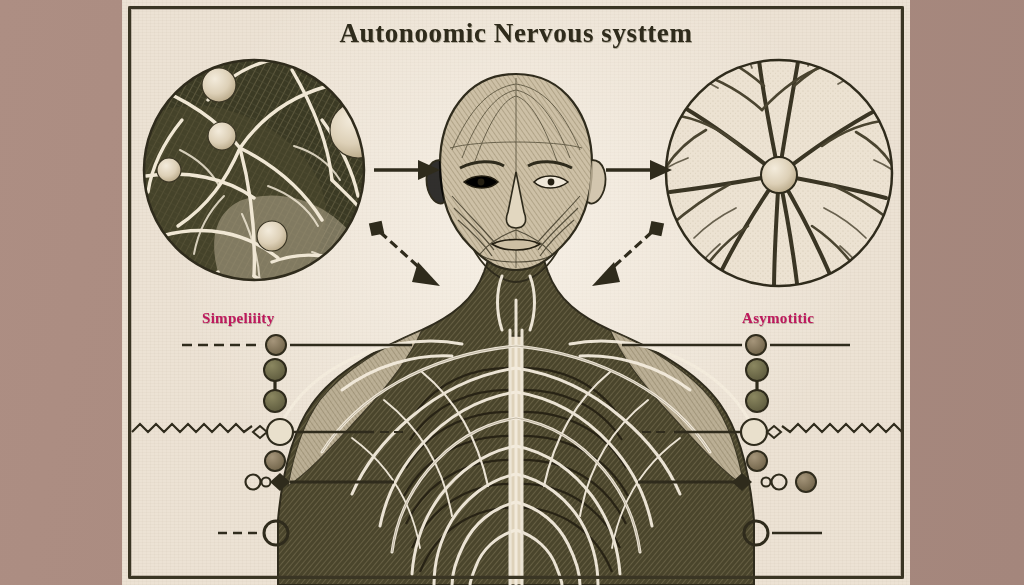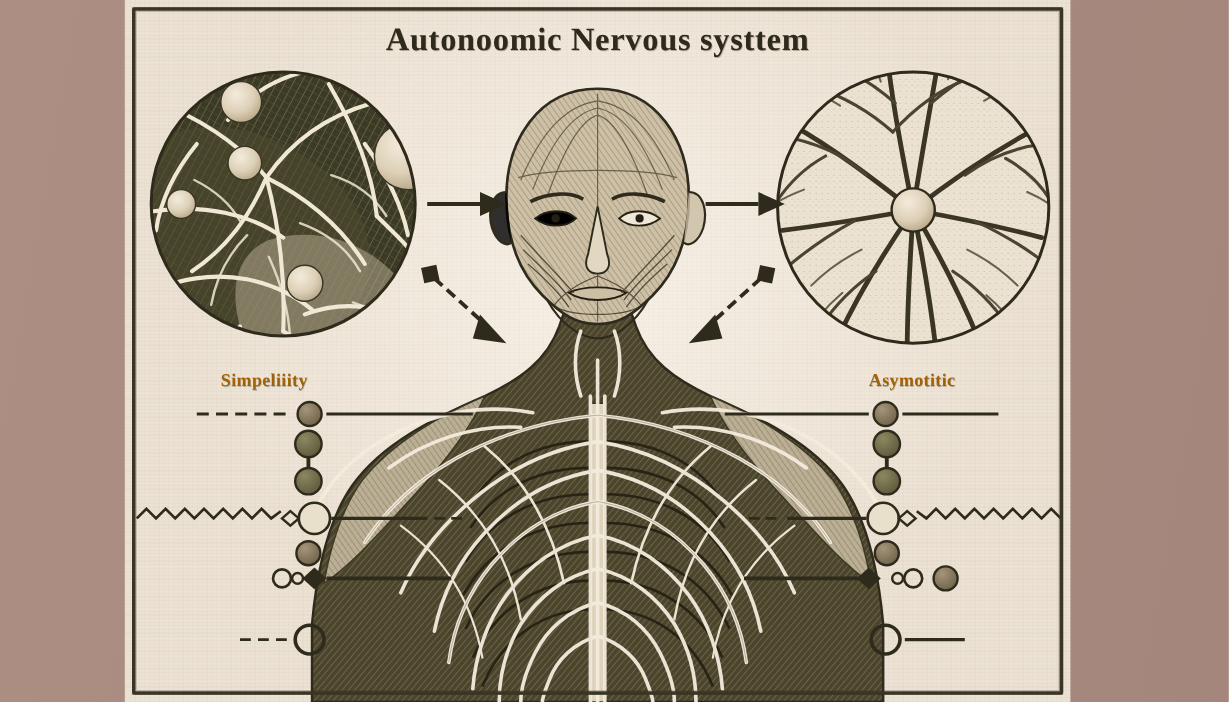--- a/index.html
+++ b/index.html
@@ -17,21 +17,21 @@
   }
   
   #backdrop {
     position: absolute;
     inset: 0;
     background: linear-gradient(100deg, #ad8e83 0%, #a98a7f 45%, #a4867c 100%);
   }
   
   #panel {
     position: absolute;
-    left: 104px;
+    left: 122px;
     top: 0px;
     width: 788px;
     height: 585px;
     background: #ece2d4;
     overflow: hidden;
   }
   #panel-grain {
     position: absolute;
     inset: 0;
     background:
@@ -75,21 +75,21 @@
     left: 0; top: 0;
     width: 788px;
     height: 585px;
   }
   
   .sch-label {
     position: absolute;
     font-family: "Liberation Serif", serif;
     font-weight: bold;
     font-size: 15px;
-    color: #a16207;
+    color: #be185d;
     letter-spacing: 0.3px;
     white-space: nowrap;
     z-index: 41;
     text-shadow: 0.5px 0.5px 0 rgba(70,62,40,0.3);
   }
   #label-left  { left: 80px;  top: 310px; }
   #label-right { left: 620px; top: 310px; text-align: center; }
 </style>
 </head>
 <body>

